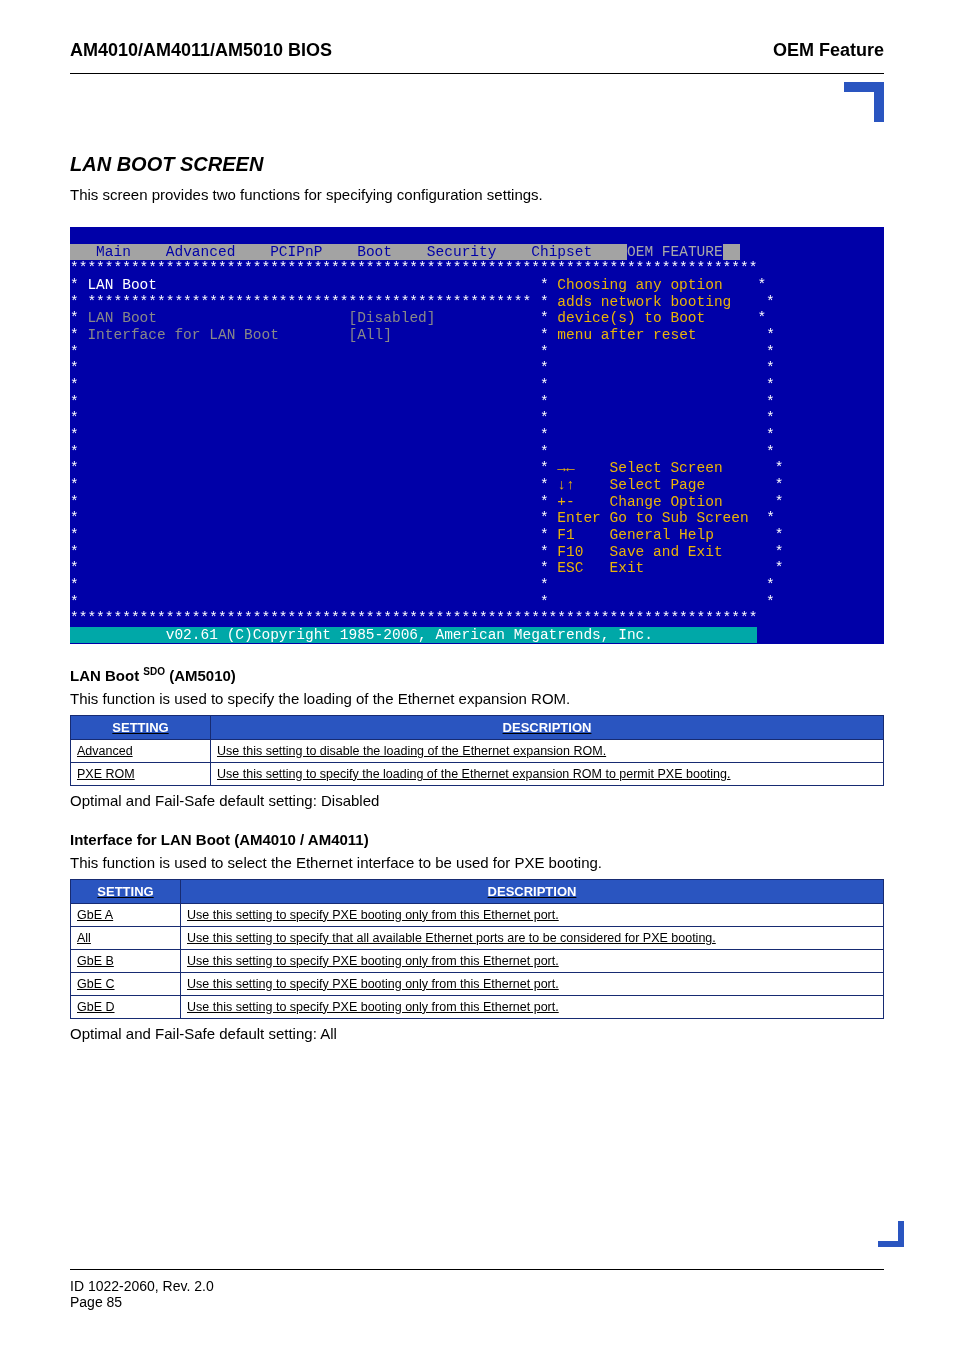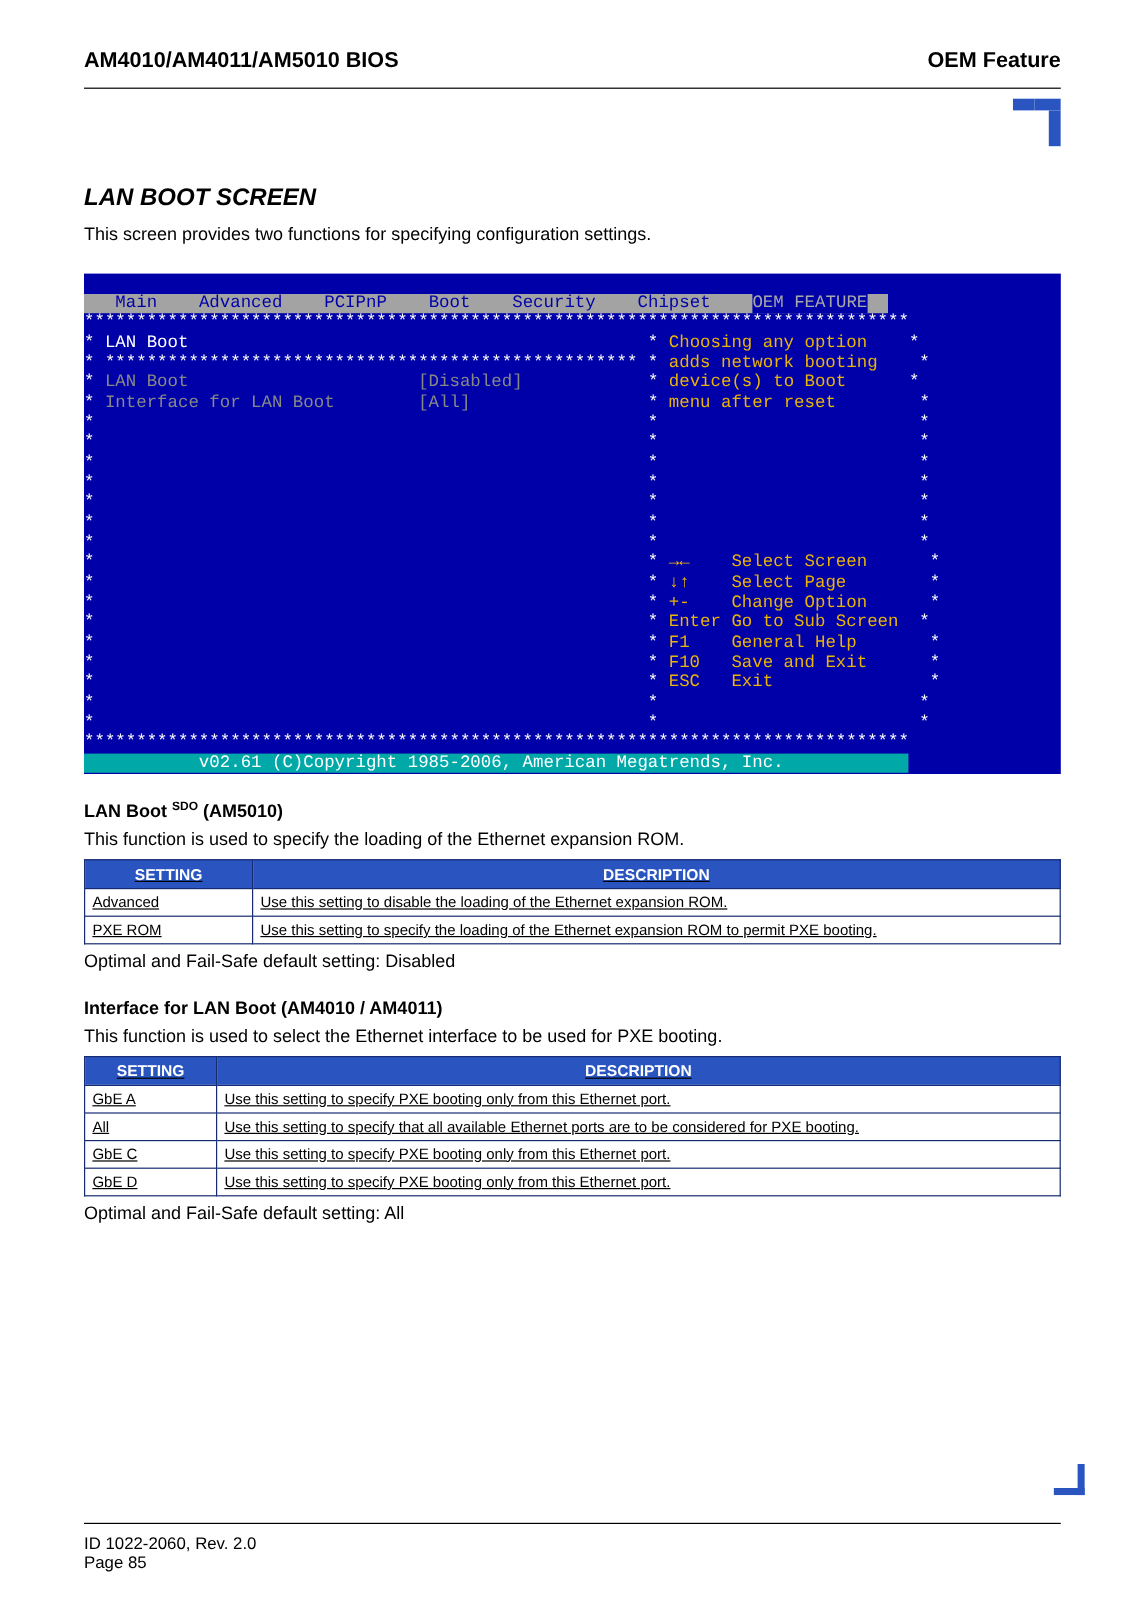--- a/index.html
+++ b/index.html
@@ -191,20 +191,24 @@
       </tr>
   <tr>
         <td>GbE A</td>
         <td>Use this setting to specify PXE booting only from this Ethernet port.</td>
       </tr>
   <tr>
         <td>All</td>
         <td>Use this setting to specify that all available Ethernet ports are to be considered for PXE booting.</td>
       </tr>
   <tr>
+        <td>GbE B</td>
+        <td>Use this setting to specify PXE booting only from this Ethernet port.</td>
+      </tr>
+  <tr>
         <td>GbE C</td>
         <td>Use this setting to specify PXE booting only from this Ethernet port.</td>
       </tr>
   <tr>
         <td>GbE D</td>
         <td>Use this setting to specify PXE booting only from this Ethernet port.</td>
       </tr>
 </tbody>
   </table>
 <p class="deftext">Optimal and Fail-Safe default setting: All</p>

